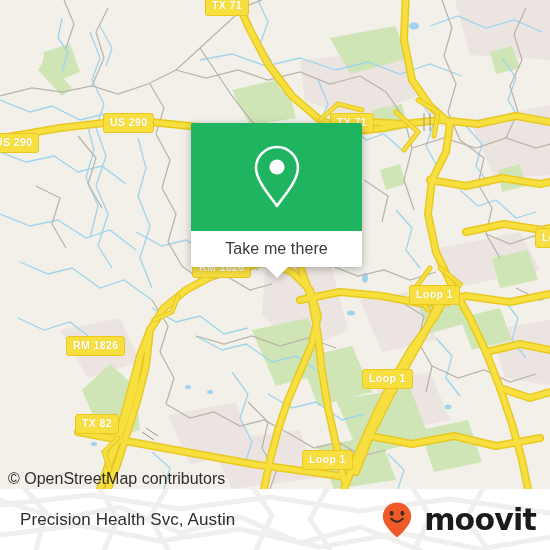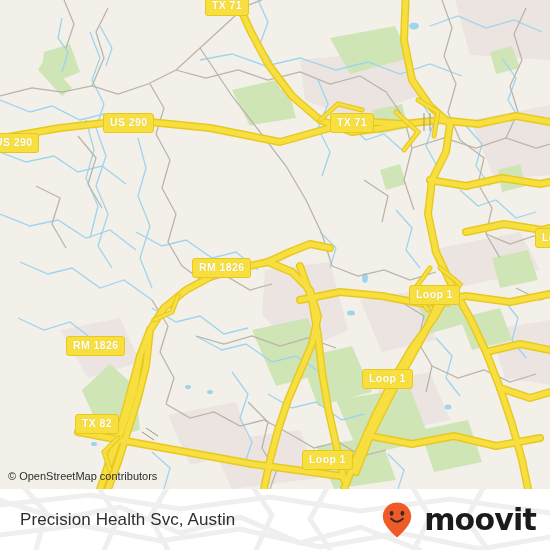--- a/index.html
+++ b/index.html
@@ -101,21 +101,21 @@
     border-right: 11px solid transparent;
     border-top: 11px solid #ffffff;
   }
 
   
   #osm-attribution {
     position: absolute;
     left: 8px;
     top: 470px;
     font-family: "Liberation Sans", sans-serif;
-    font-size: 11px;
+    font-size: 16px;
     color: #2d2d2d;
     white-space: nowrap;
   }
 
   
   #footer {
     position: absolute;
     left: 0;
     top: 489px;
     width: 550px;
@@ -377,20 +377,32 @@
         <div class="shield" style="left: 330px; top: 113px;">TX 71</div>
         <div class="shield" style="left: 192px; top: 258px;">RM 1826</div>
         <div class="shield" style="left: 66px; top: 336px;">RM 1826</div>
         <div class="shield" style="left: 75px; top: 414px;">TX 82</div>
         <div class="shield" style="left: 409px; top: 285px;">Loop 1</div>
         <div class="shield" style="left: 362px; top: 369px;">Loop 1</div>
         <div class="shield" style="left: 302px; top: 450px;">Loop 1</div>
         <div class="shield" style="left: 535px; top: 228px;">Lo</div>
       </div>
 
+    <div id="popup-card">
+      <div id="popup-green">
+        <svg id="popup-pin-icon" width="56" height="68" viewBox="0 0 56 68">
+          <path d="M28 4 C16.5 4 7 13.3 7 24.8 C7 38 22 54 28 63 C34 54 49 38 49 24.8 C49 13.3 39.5 4 28 4 Z" fill="none" stroke="#ffffff" stroke-width="2.6" stroke-linejoin="round"></path>
+          <circle cx="28" cy="24" r="7.6" fill="#ffffff"></circle>
+        </svg>
+      </div>
+      <div id="popup-button">
+        <span id="popup-button-label">Take me there</span>
+        <div id="popup-tail"></div>
+      </div>
+    </div>
 
     <div id="osm-attribution">© OpenStreetMap contributors</div>
   </div>
 
   <div id="footer">
     <svg id="footer-ghost-map" viewBox="0 0 550 61">
       <rect x="0" y="0" width="550" height="61" fill="#ffffff"></rect>
       <g stroke="#f0efee" fill="none" stroke-width="5" stroke-linecap="round">
         <path d="M-10,8 L60,30 L120,18 L180,44 L240,28 L300,54 L360,38 L420,61"></path>
         <path d="M20,-6 L46,24 L36,61"></path>

